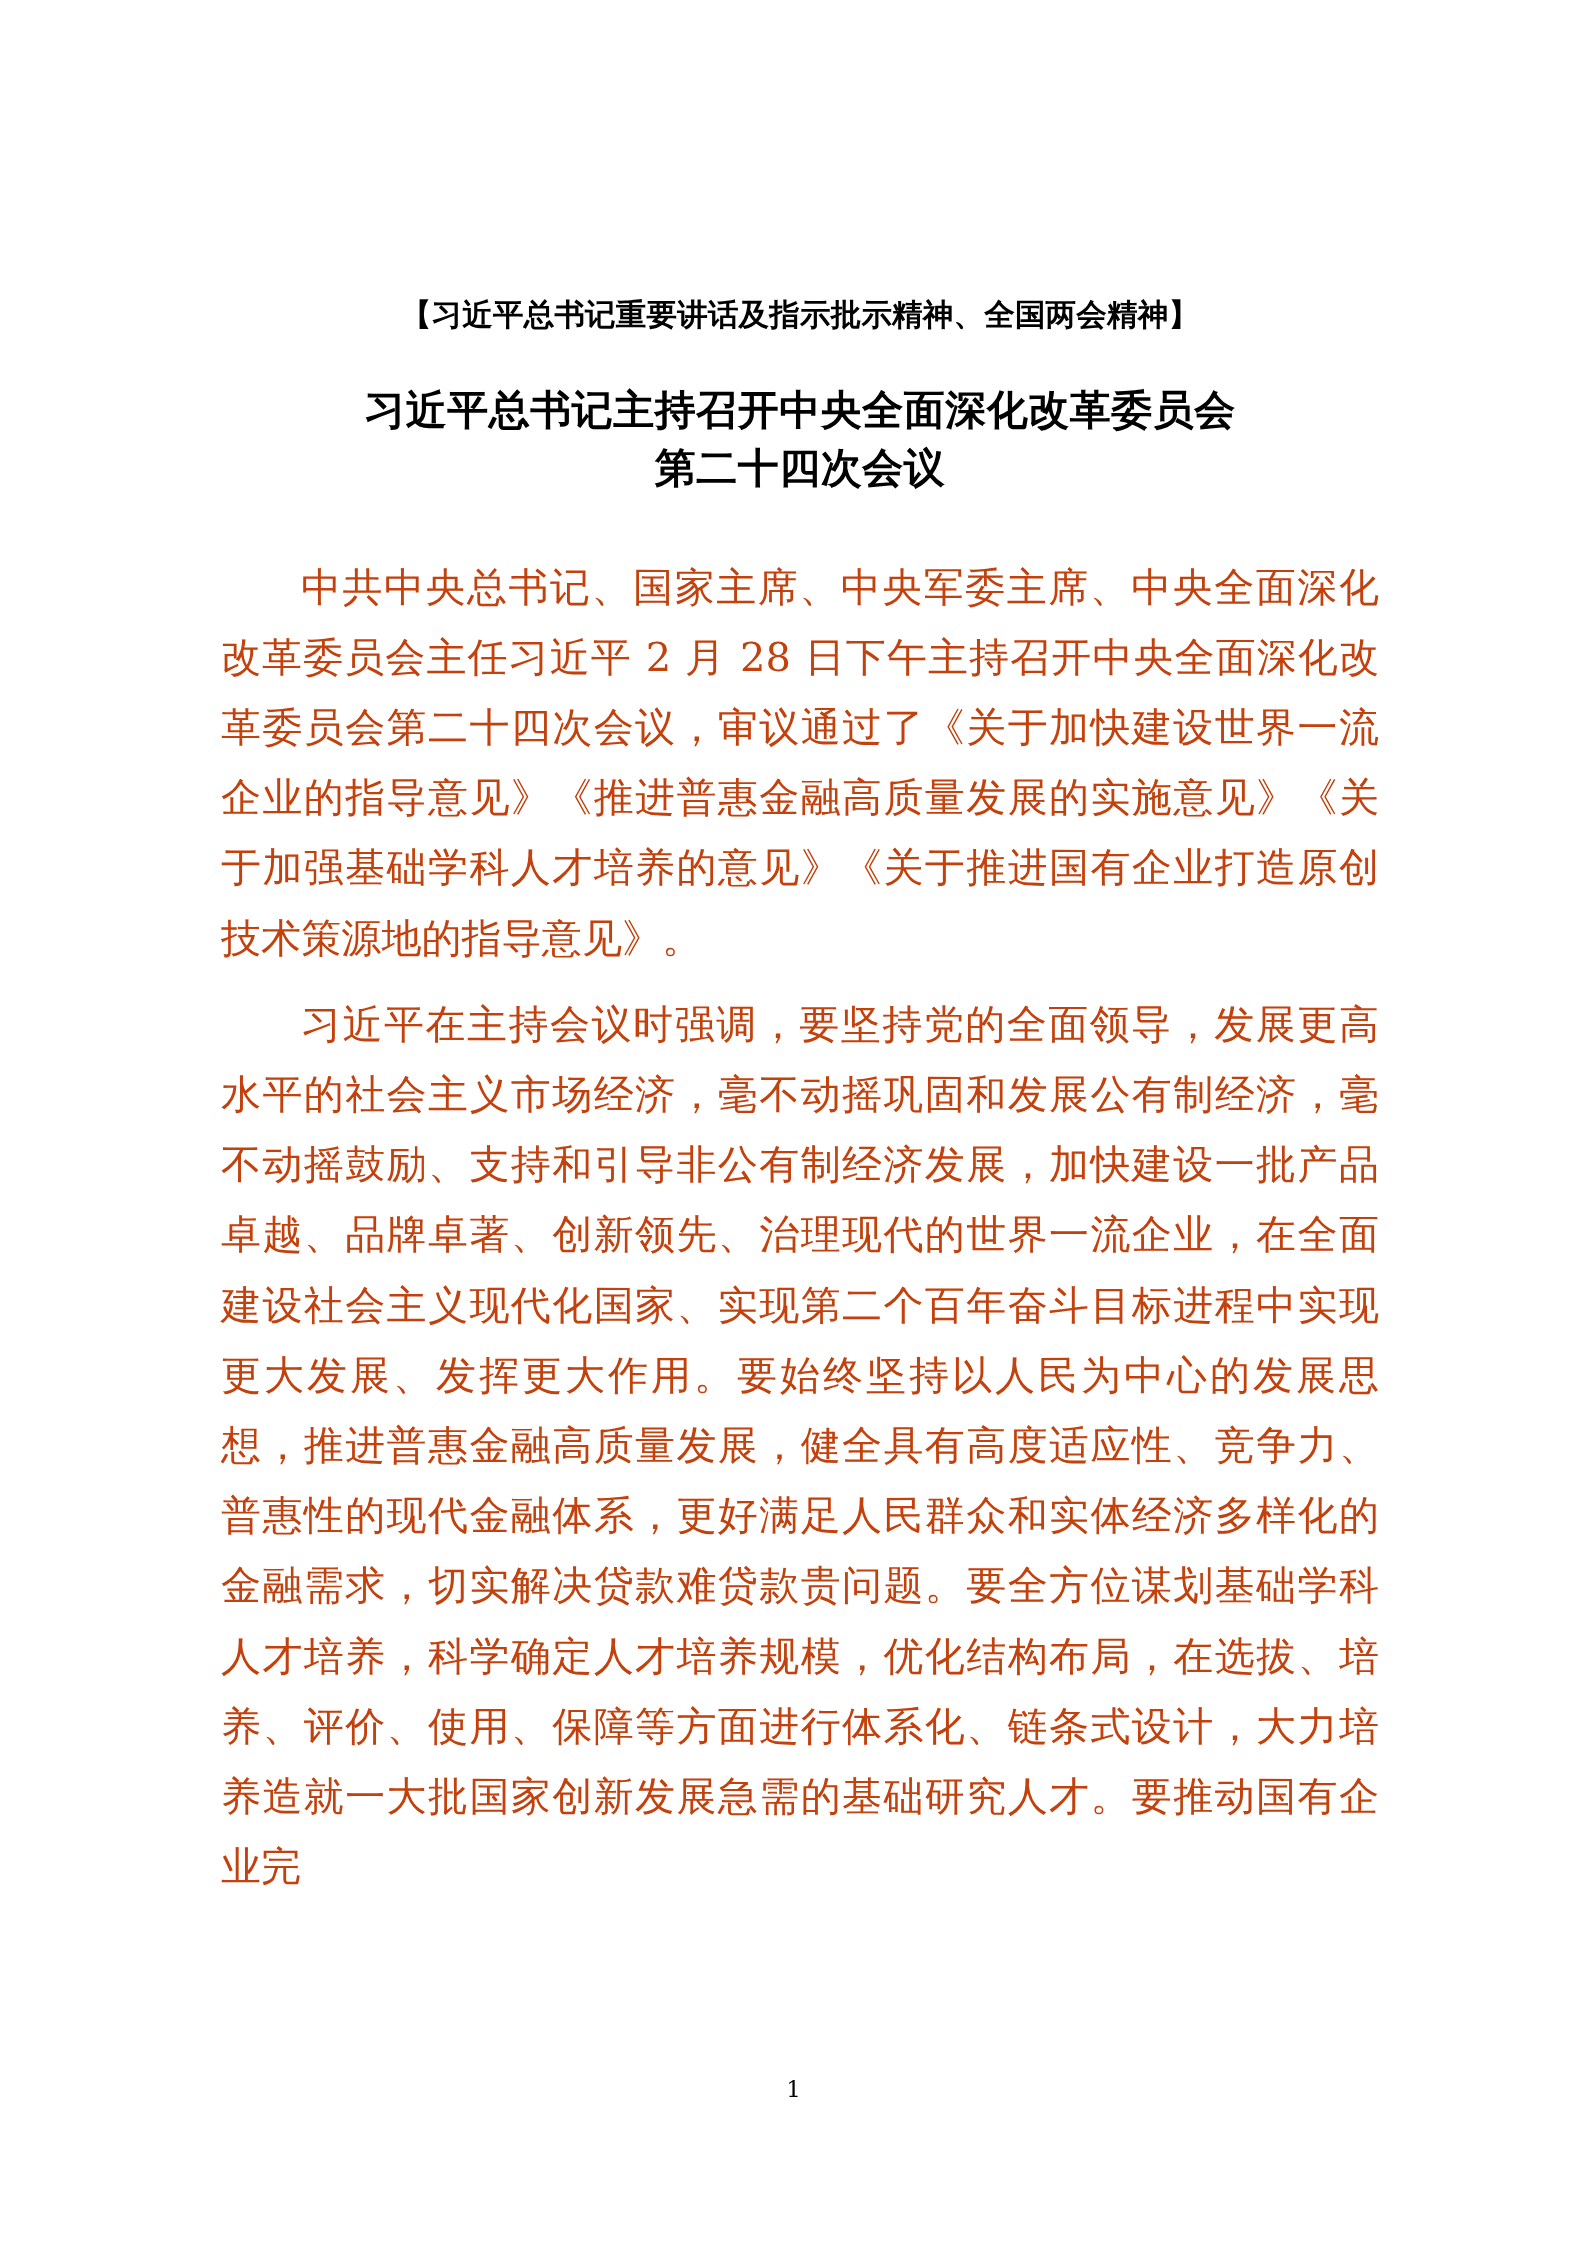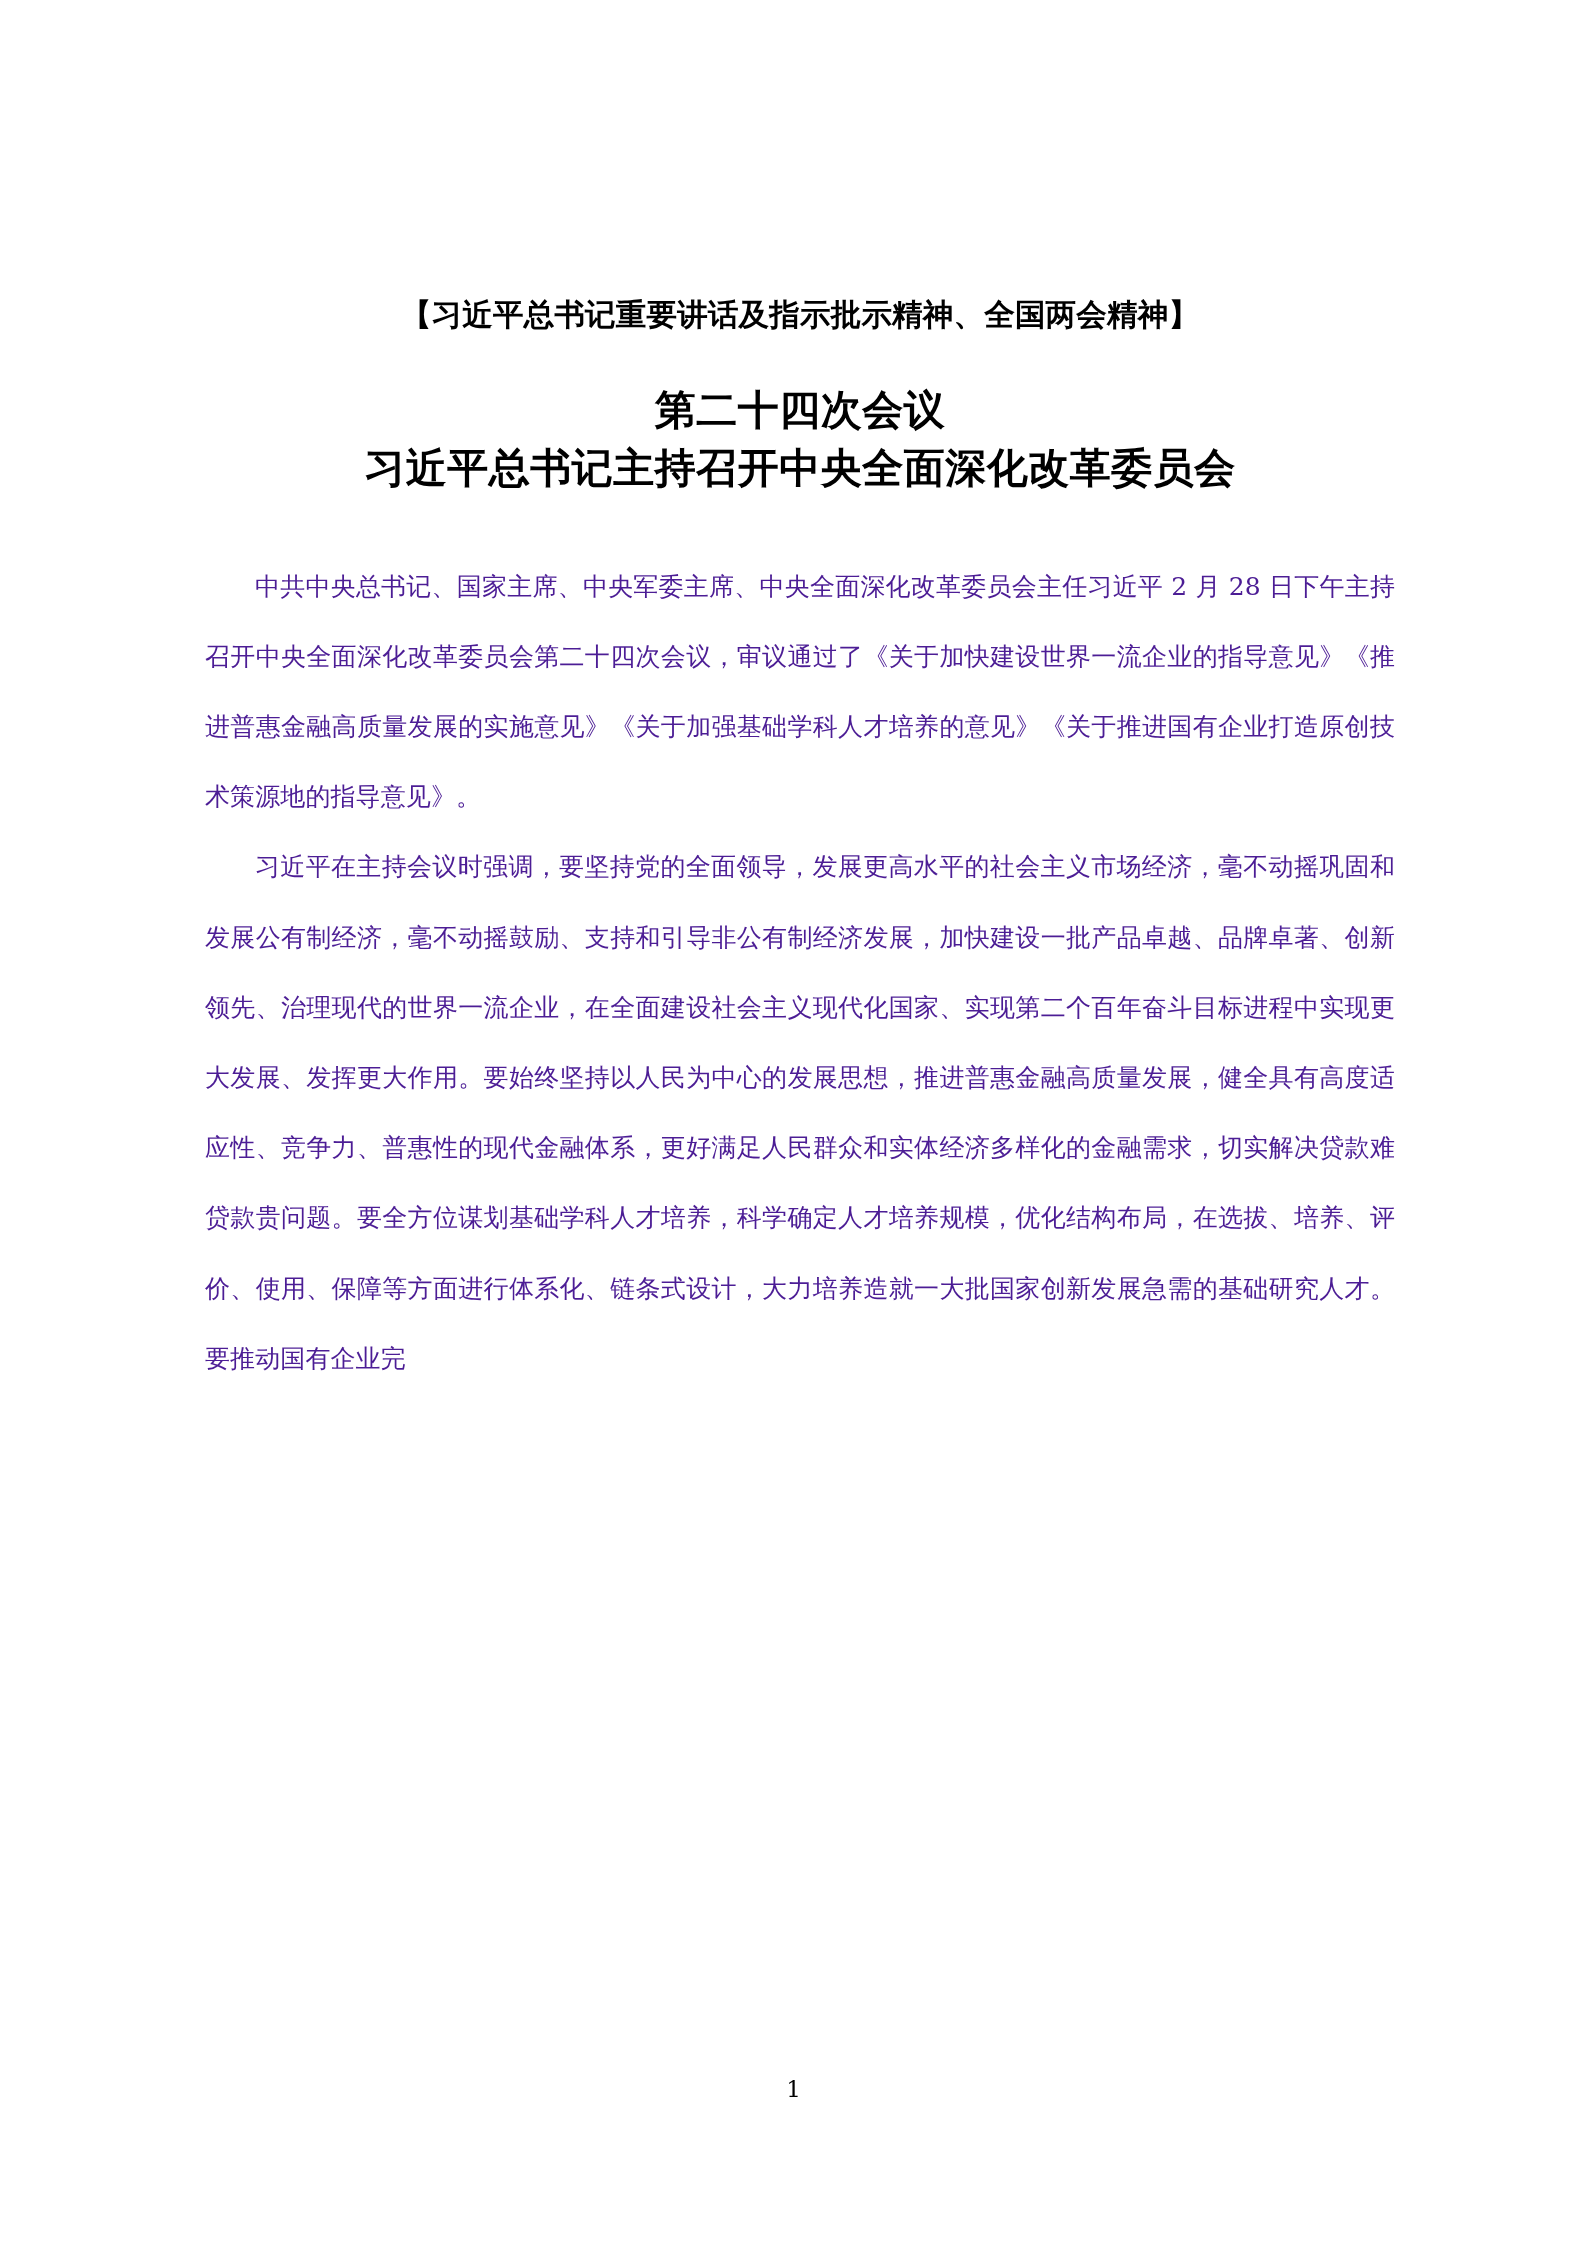--- a/index.html
+++ b/index.html
@@ -59,28 +59,28 @@
     display: block;
     white-space: nowrap;
   }
 
   
   .body-block {
     margin-top: 54px;
   }
   .para {
     font-family: "DejaVu Serif", "Liberation Serif", serif;
-    font-size: 25px;
+    font-size: 40px;
     line-height: 70.2px;
     text-align: justify;
     text-justify: inter-ideograph;
     text-indent: 2em;
-    margin: 0;
+    margin: 16px;
     letter-spacing: 0.1px;
-    color: #4c1d95;
+    color: #c2410c;
   }
   .para + .para {
     margin-top: 0px;
   }
 
   
   .page-number {
     position: absolute;
     left: 0;
     top: 2076px;
@@ -93,22 +93,22 @@
 </style>
 </head>
 <body>
 
 <div class="page">
   <div class="content">
 
     <div class="doc-header">【习近平总书记重要讲话及指示批示精神、全国两会精神】</div>
 
     <div class="doc-title">
+      <span class="tline">习近平总书记主持召开中央全面深化改革委员会</span>
       <span class="tline">第二十四次会议</span>
-      <span class="tline">习近平总书记主持召开中央全面深化改革委员会</span>
     </div>
 
     <div class="body-block">
       <p class="para">中共中央总书记、国家主席、中央军委主席、中央全面深化改革委员会主任习近平 2 月 28 日下午主持召开中央全面深化改革委员会第二十四次会议，审议通过了《关于加快建设世界一流企业的指导意见》《推进普惠金融高质量发展的实施意见》《关于加强基础学科人才培养的意见》《关于推进国有企业打造原创技术策源地的指导意见》。</p>
       <p class="para">习近平在主持会议时强调，要坚持党的全面领导，发展更高水平的社会主义市场经济，毫不动摇巩固和发展公有制经济，毫不动摇鼓励、支持和引导非公有制经济发展，加快建设一批产品卓越、品牌卓著、创新领先、治理现代的世界一流企业，在全面建设社会主义现代化国家、实现第二个百年奋斗目标进程中实现更大发展、发挥更大作用。要始终坚持以人民为中心的发展思想，推进普惠金融高质量发展，健全具有高度适应性、竞争力、普惠性的现代金融体系，更好满足人民群众和实体经济多样化的金融需求，切实解决贷款难贷款贵问题。要全方位谋划基础学科人才培养，科学确定人才培养规模，优化结构布局，在选拔、培养、评价、使用、保障等方面进行体系化、链条式设计，大力培养造就一大批国家创新发展急需的基础研究人才。要推动国有企业完</p>
     </div>
 
   </div>
 
   <div class="page-number">1</div>

